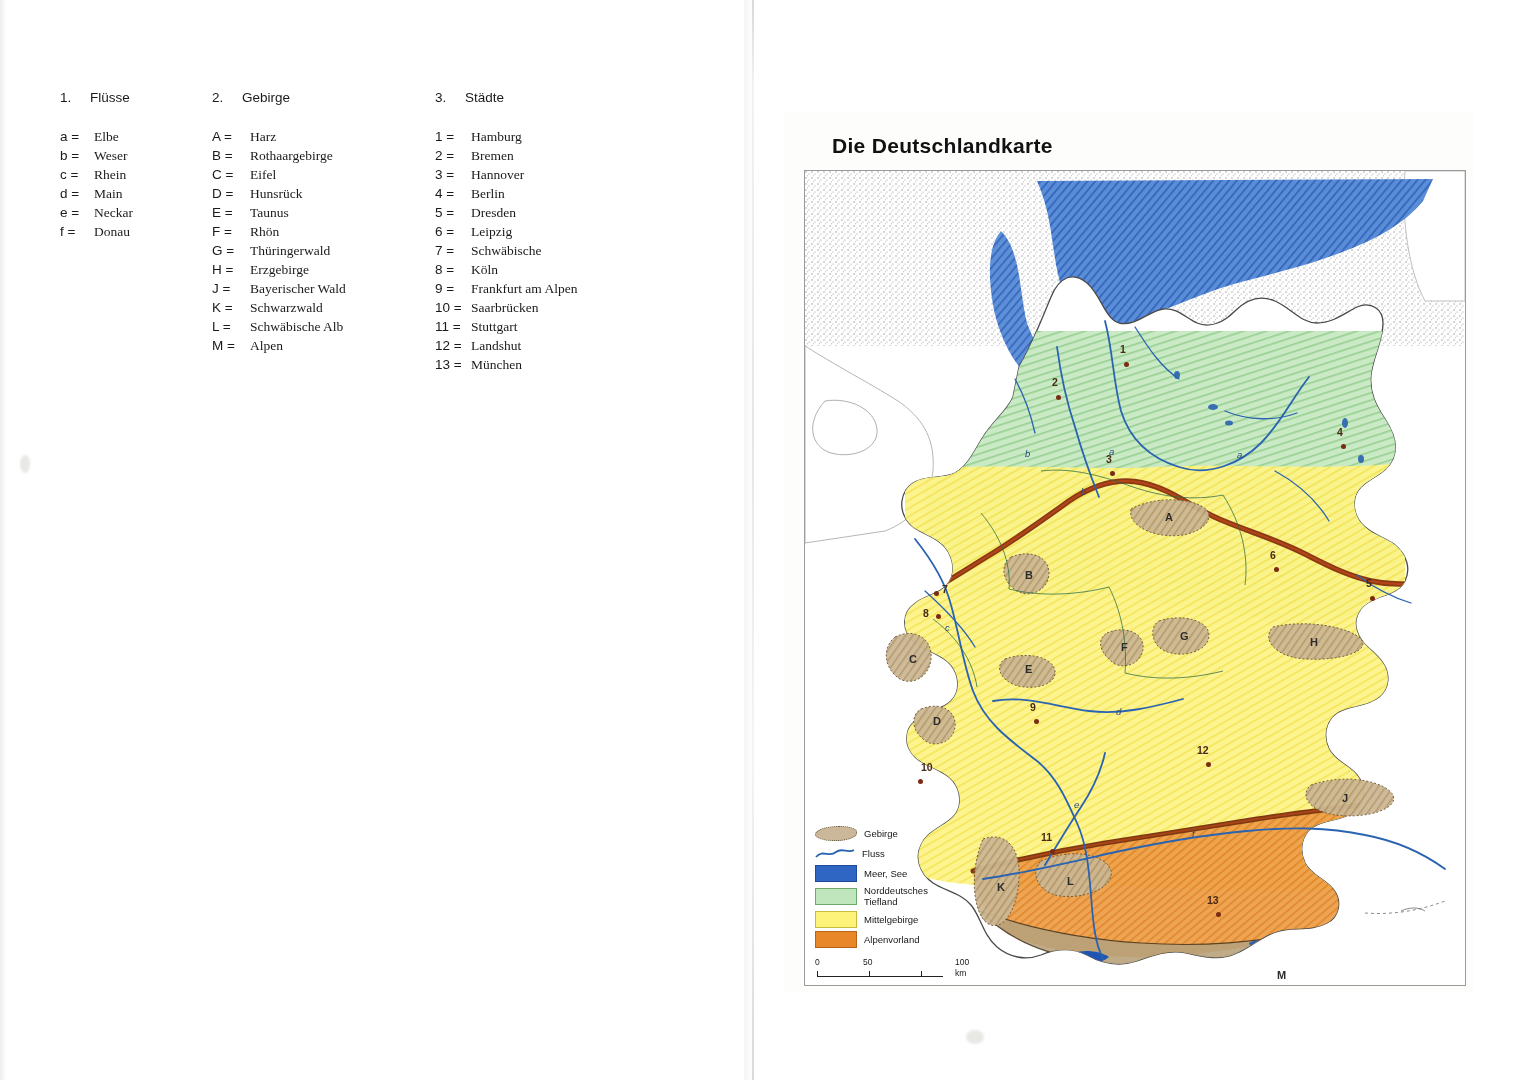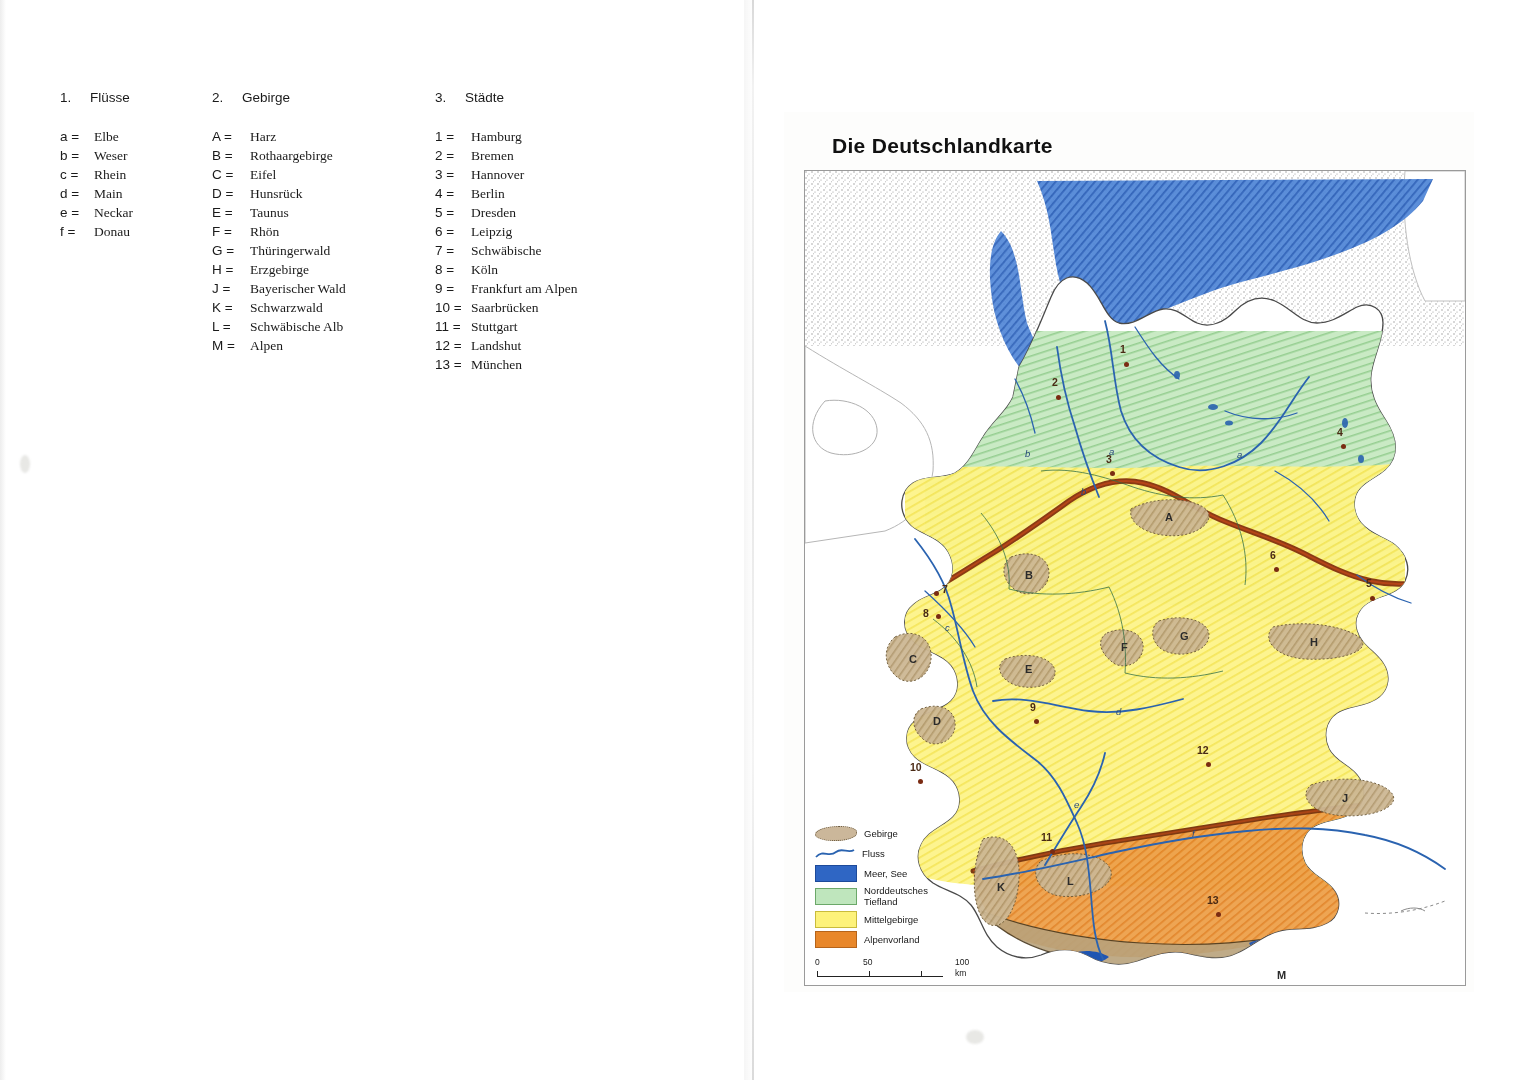--- a/index.html
+++ b/index.html
@@ -548,21 +548,21 @@
       <div class="dot" style="left:129px; top:420px;"></div>
       <div class="marker-label city" style="left:137px; top:412px;">7</div>
 
       <div class="dot" style="left:131px; top:443px;"></div>
       <div class="marker-label city" style="left:118px; top:436px;">8</div>
 
       <div class="dot" style="left:229px; top:548px;"></div>
       <div class="marker-label city" style="left:225px; top:530px;">9</div>
 
       <div class="dot" style="left:113px; top:608px;"></div>
-      <div class="marker-label city" style="left:105px; top:590px;text-align:right;">10</div>
+      <div class="marker-label city" style="left:116px; top:590px;text-align:right;">10</div>
 
       <div class="dot" style="left:245px; top:678px;"></div>
       <div class="marker-label city" style="left:236px; top:660px;">11</div>
 
       <div class="dot" style="left:401px; top:591px;"></div>
       <div class="marker-label city" style="left:392px; top:573px;">12</div>
 
       <div class="dot" style="left:411px; top:741px;"></div>
       <div class="marker-label city" style="left:402px; top:723px;">13</div>
     </div>

